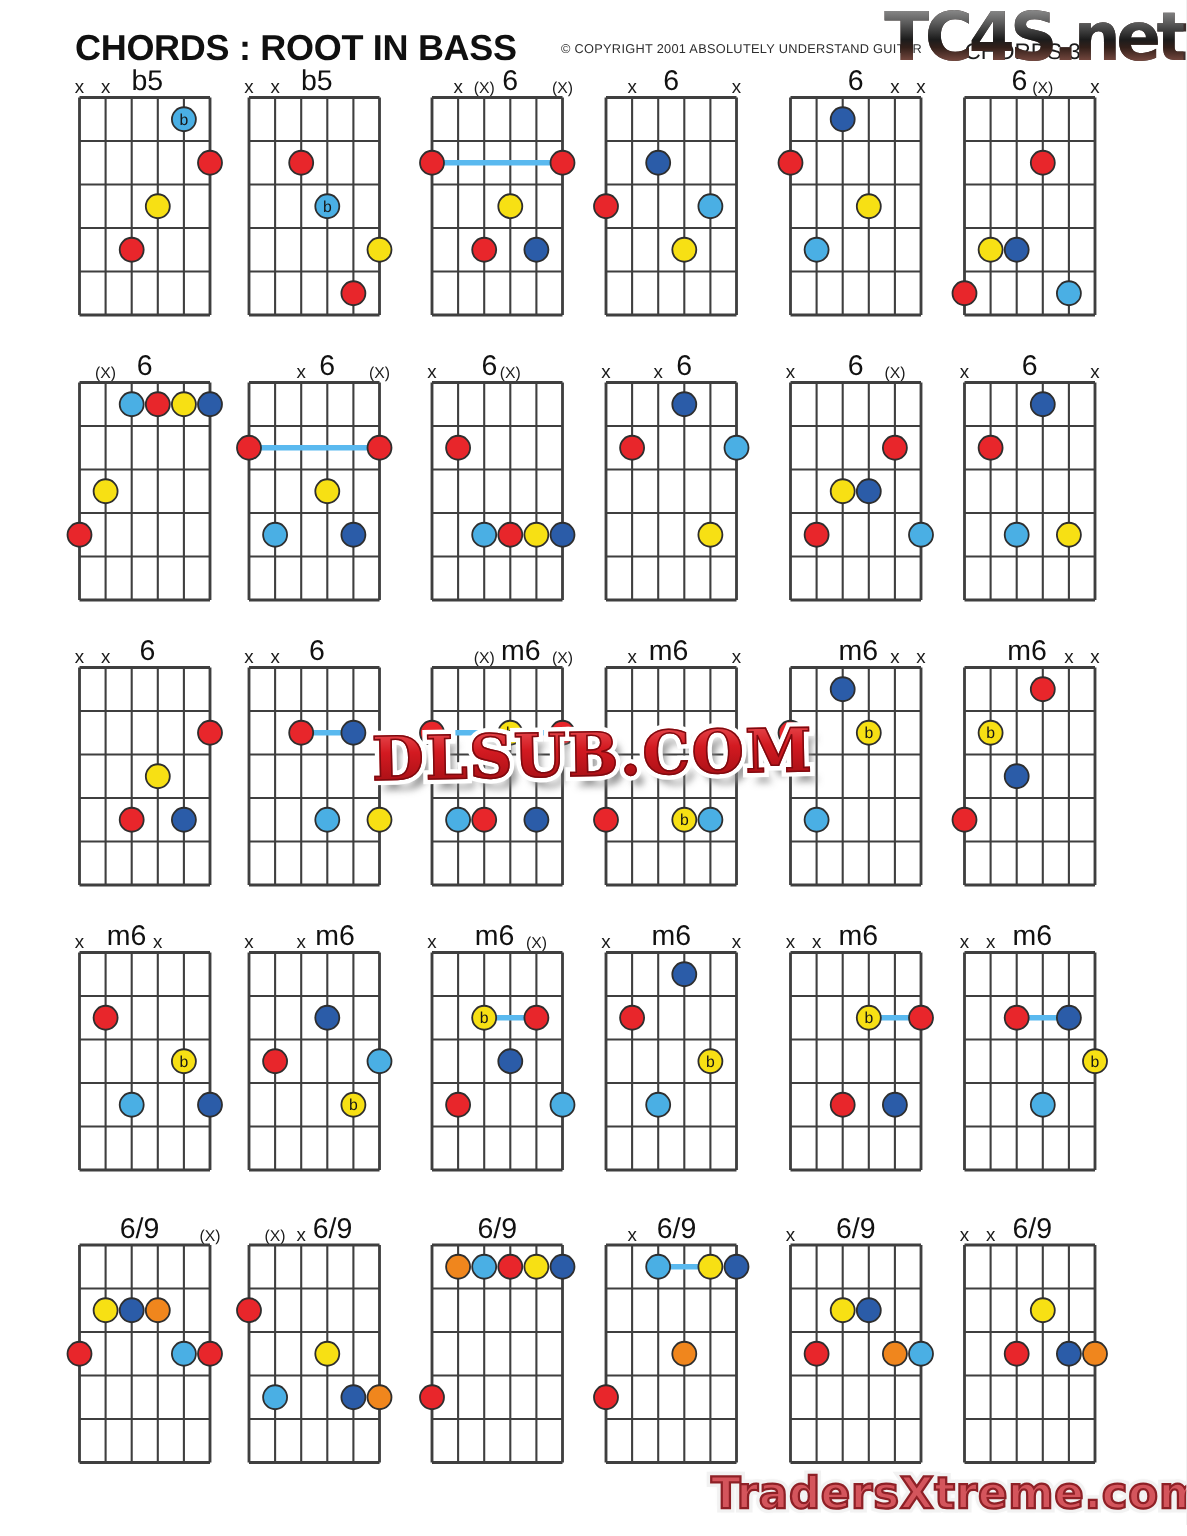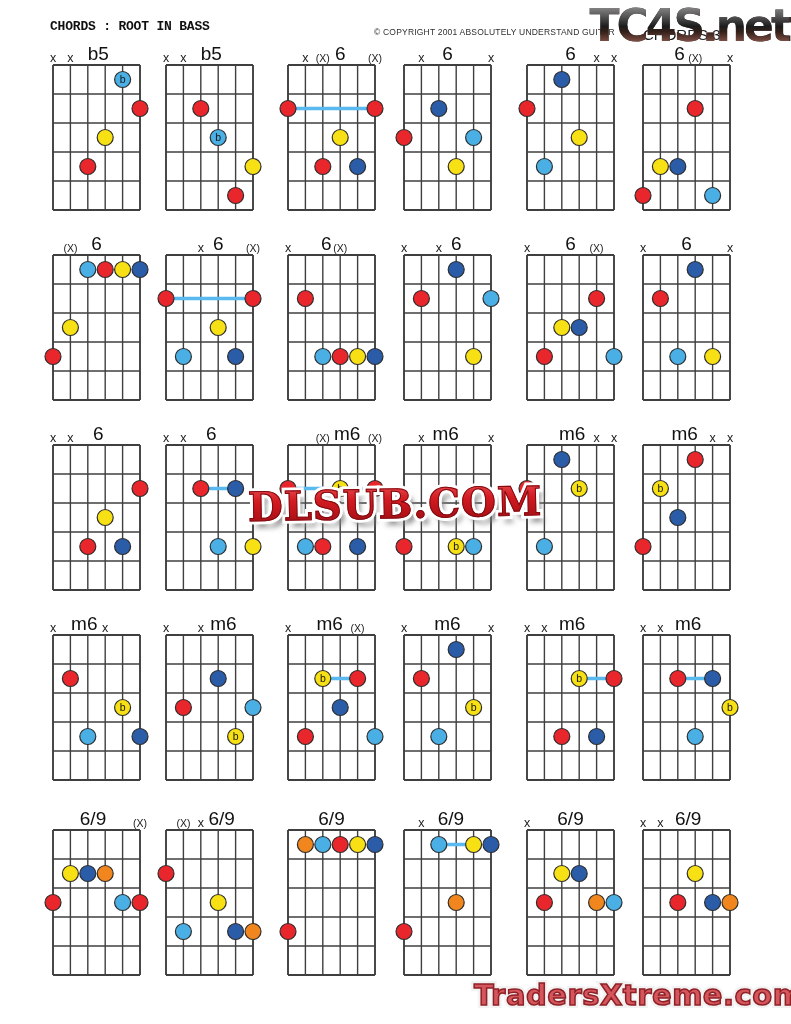--- a/index.html
+++ b/index.html
@@ -2,21 +2,21 @@
 <html><head>
 <meta charset="utf-8">
 <style>
   html,body{margin:0;padding:0;background:#e8e8e8;}
   #page{
     position:relative;width:791px;height:1024px;background:#ffffff;
     margin:0 auto;overflow:hidden;
     font-family:"Liberation Sans",sans-serif;
   }
   .abs{position:absolute;}
-  #title{left:50px;top:19px;font-size:13px;font-weight:bold;color:#101010;letter-spacing:-0.2px;white-space:nowrap;font-family:Liberation Mono, monospace;}
+  #title{left:50px;top:19px;font-size:24px;font-weight:bold;color:#101010;letter-spacing:-0.2px;white-space:nowrap;}
   #copyright{left:374px;top:27px;font-size:8.5px;color:#2e2e2e;letter-spacing:0.2px;white-space:nowrap;}
   #page-label{left:643px;top:26px;font-size:15px;color:#1c1c1c;z-index:1;white-space:nowrap;}
   #logo{right:2px;top:3px;z-index:2;height:46px;}
   .logo-layer{
     position:absolute;right:0;top:0;white-space:nowrap;
     font-family:"DejaVu Sans","Liberation Sans",sans-serif;
     font-weight:bold;font-size:44px;line-height:1;letter-spacing:-3px;
     transform:scaleY(1.02);transform-origin:top right;
   }
   .logo-back{color:#3d2e2c;}

